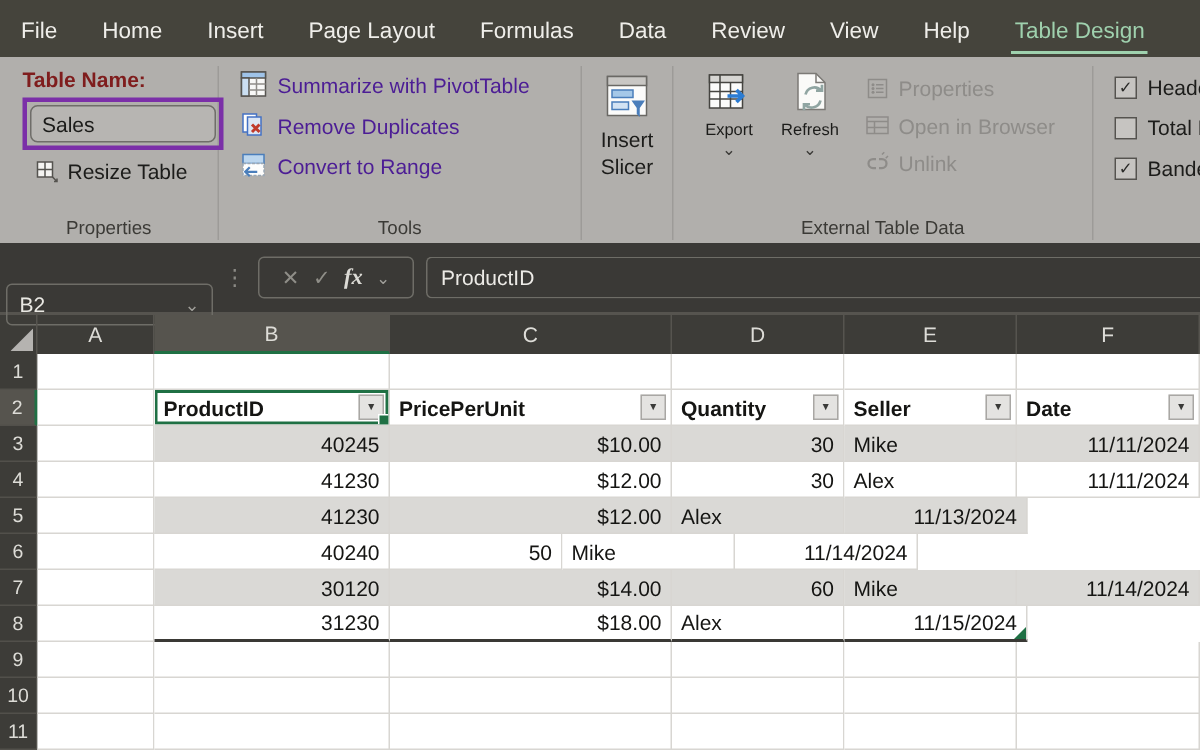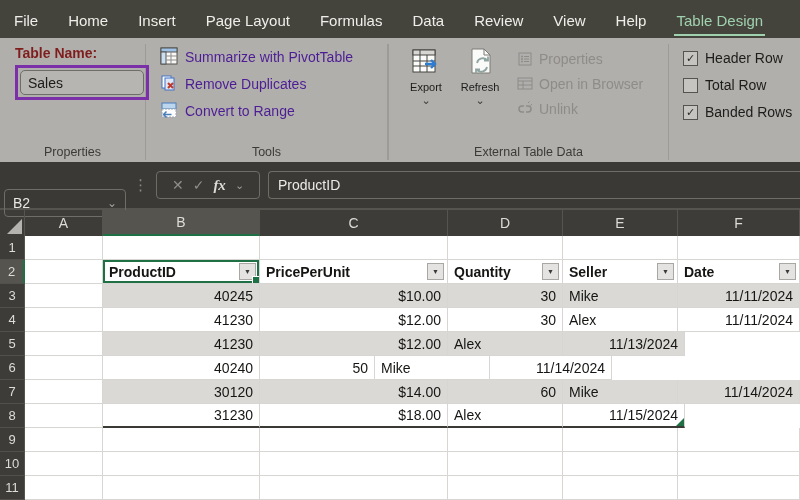--- a/index.html
+++ b/index.html
@@ -51,21 +51,21 @@
   .opt { display:flex; align-items:center; gap:7px; white-space:nowrap; }
   .cbox { width:15px; height:15px; border:1px solid #55534f; background:#c6c4c1; flex:none;
           display:flex; align-items:center; justify-content:center; font-size:11px; color:#2b2b29; }
   .opt-label { font-size:14px; color:#1c1c1a; }
 
   .icn { display:inline-flex; flex:none; }
   .icn svg { display:block; }
 
   
   .fbar { height:46px; background:#3a3936; display:flex; align-items:center; padding:0 0 0 4px; }
-  .namebox { width:122px; height:28px; border:1px solid #6e6d67; border-radius:4px;
+  .namebox { width:138px; height:28px; border:1px solid #6e6d67; border-radius:4px;
              display:flex; align-items:center; justify-content:space-between;
              padding:0 8px; color:#e9e8e3; font-size:14px;margin-top:36px; }
   .namebox .nchev { color:#a09f9a; font-size:12px; }
   .fdots { color:#8a8984; font-size:15px; margin:0 7px; letter-spacing:1px; }
   .fnbox { width:104px; height:28px; border:1px solid #6e6d67; border-radius:4px;
            display:flex; align-items:center; justify-content:center; gap:9px; }
   .fx-cancel,.fx-enter { color:#8f8e88; font-size:14px; }
   .fx-glyph { font-family:"Liberation Serif", serif; font-style:italic; font-weight:bold;
               color:#dcdbd6; font-size:15px; }
   .fx-chev { color:#a09f9a; font-size:11px; }
@@ -121,20 +121,31 @@
     <span class="tab active">Table Design</span>
   </div>
 
 <div class="ribbon">
 
   <div class="grp grp-props">
     <div class="tn-label">Table Name:</div>
     <div class="sales-wrap">
       <input class="sales-input" value="Sales" style="">
     </div>
+    <button class="resize-btn">
+      <span class="icn">
+        <svg width="16" height="16" viewBox="0 0 16 16">
+            <rect x="2" y="2" width="10" height="10" fill="#f4f3f1" stroke="#55534f"></rect>
+            <line x1="2" y1="7" x2="12" y2="7" stroke="#55534f"></line>
+            <line x1="7" y1="2" x2="7" y2="12" stroke="#55534f"></line>
+            <path d="M12 12 l3 3 M13 15 h2 v-2" stroke="#55534f" fill="none"></path>
+          </svg>
+      </span>
+      <span>Resize Table</span>
+    </button>
     <div class="grp-label">Properties</div>
   </div>
 
   <div class="vsep"></div>
 
   <div class="grp grp-tools">
     <button class="tool-btn">
         <span class="icn">
           <svg width="18" height="18" viewBox="0 0 18 18">
             <rect x="1" y="1" width="16" height="16" fill="#f8f8f7" stroke="#55534f"></rect>
@@ -165,20 +176,32 @@
             <path d="M6.5 10.5 l-3 3 3 3 M3.5 13.5 h8" stroke="#4a7ebb" fill="none" stroke-width="1.5"></path>
           </svg>
         </span>
         <span>Convert to Range</span>
       </button>
       <div class="grp-label">Tools</div>
   </div>
 
   <div class="vsep"></div>
 
+  <div class="grp grp-slicer">
+    <span class="icn">
+      <svg width="32" height="32" viewBox="0 0 32 32">
+          <rect x="3" y="3" width="26" height="26" fill="#fbfbfa" stroke="#6a6864"></rect>
+          <rect x="3" y="3" width="26" height="6" fill="#c9c7c4" stroke="#6a6864"></rect>
+          <rect x="6" y="12" width="14" height="5" fill="#a5c8e8" stroke="#4a7ebb"></rect>
+          <rect x="6" y="20" width="11" height="5" fill="#d3e3f3" stroke="#4a7ebb"></rect>
+          <path d="M19 19 h9 l-3.5 5 v6 l-2 -2 v-4 z" fill="#4a7ebb"></path>
+        </svg>
+    </span>
+    <div class="slicer-label">Insert Slicer</div>
+  </div>
 
   <div class="vsep"></div>
 
   <div class="grp grp-ext">
     <button class="bigbtn">
       <span class="icn">
         <svg width="32" height="32" viewBox="0 0 32 32">
             <rect x="3" y="4" width="22" height="22" fill="#fbfbfa" stroke="#454440"></rect>
             <rect x="3" y="4" width="22" height="5" fill="#d7d6d3" stroke="#454440"></rect>
             <line x1="10" y1="4" x2="10" y2="26" stroke="#454440"></line>

